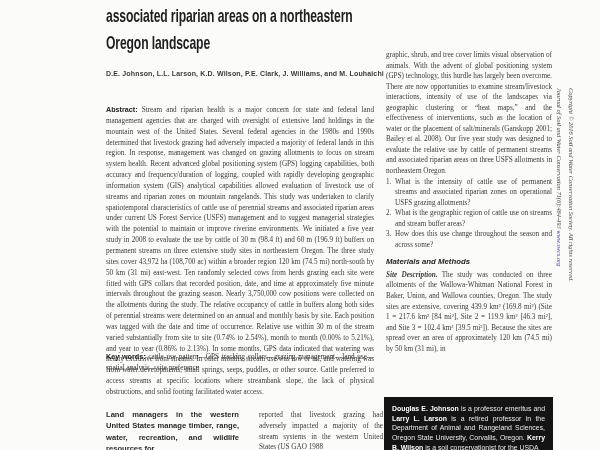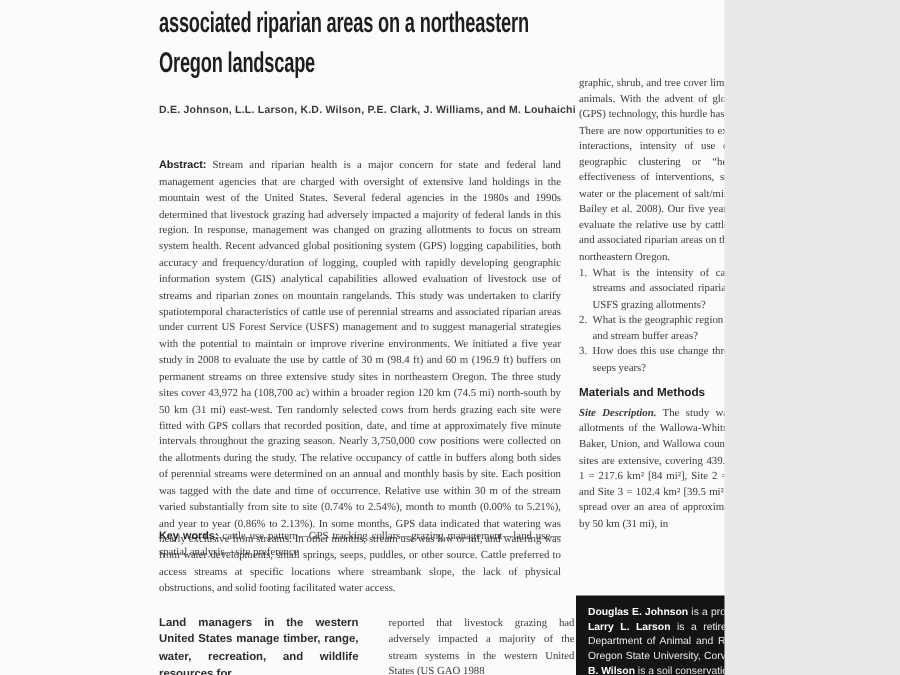--- a/index.html
+++ b/index.html
@@ -1,17 +1,17 @@
 <!DOCTYPE html>
 <html><head>
 <meta charset="utf-8">
 <style>
   html,body { margin:0; padding:0; background:#e9e9e7; }
   .page {
-    position:relative; width:483px; height:450px; overflow:hidden;
+    position:relative; width:600px; height:450px; overflow:hidden;
     background:#fbfbfa; color:#3b3b3b;
     font-family:"Liberation Serif", serif;
   }
   
   .title {
     position:absolute; left:106px; top:2px;
     font-family:"Liberation Sans", sans-serif; font-weight:bold;
     font-size:19px; line-height:27px; color:#1e1e1e;
     letter-spacing:-0.2px; white-space:nowrap;
     transform:scaleX(0.64); transform-origin:0 0;
@@ -48,20 +48,21 @@
     font-size:7.2px; line-height:10.55px; text-align:justify;margin-top:48px;
   }
   .q-intro { text-indent:8px; }
   .question { display:flex; }
   .q-num { flex:0 0 9px; }
   .q-text { flex:1; text-align:justify; }
   .methods-h {
     font-family:"Liberation Sans", sans-serif; font-weight:bold;
     font-size:7.8px; color:#1f1f1f; margin-top:7px; margin-bottom:2px;
     text-align:left;
+    font-style:italic;
   }
   .site-label { font-weight:bold; font-style:italic; }
   
   .bio {
     position:absolute; left:384px; top:397px; width:153px; height:46px;
     background:#141414; color:#e9e9e9; padding:7px 8px 0 8px;
     font-family:"Liberation Sans", sans-serif; font-size:6.9px;
     line-height:9.7px; text-align:justify;
   }
   .bio .name { font-weight:bold; color:#ffffff; }
@@ -103,21 +104,21 @@
     <div class="question">
       <span class="q-num">1.</span>
       <span class="q-text">What is the intensity of cattle use of permanent streams and associated riparian zones on operational USFS grazing allotments?</span>
     </div>
     <div class="question">
       <span class="q-num">2.</span>
       <span class="q-text">What is the geographic region of cattle use on streams and stream buffer areas?</span>
     </div>
     <div class="question">
       <span class="q-num">3.</span>
-      <span class="q-text">How does this use change throughout the season and seeps years?</span>
+      <span class="q-text">How does this use change throughout the season and across some?</span>
     </div>
     <div class="methods-h">Materials and Methods</div>
     <div>
       <span class="site-label">Site Description.</span><span> The study was conducted on three allotments of the Wallowa-Whitman National Forest in Baker, Union, and Wallowa counties, Oregon. The study sites are extensive, covering 439.9 km² (169.8 mi²) (Site 1 = 217.6 km² [84 mi²], Site 2 = 119.9 km² [46.3 mi²], and Site 3 = 102.4 km² [39.5 mi²]). Because the sites are spread over an area of approximately 120 km (74.5 mi) by 50 km (31 mi), in</span>
     </div>
   </div>
 
   <div class="bio">
     <span class="name">Douglas E. Johnson</span><span> is a professor emeritus and </span><span class="name">Larry L. Larson</span><span> is a retired professor in the Department of Animal and Rangeland Sciences, Oregon State University, Corvallis, Oregon. </span><span class="name">Kerry B. Wilson</span><span> is a soil conservationist for the USDA</span>
   </div>

